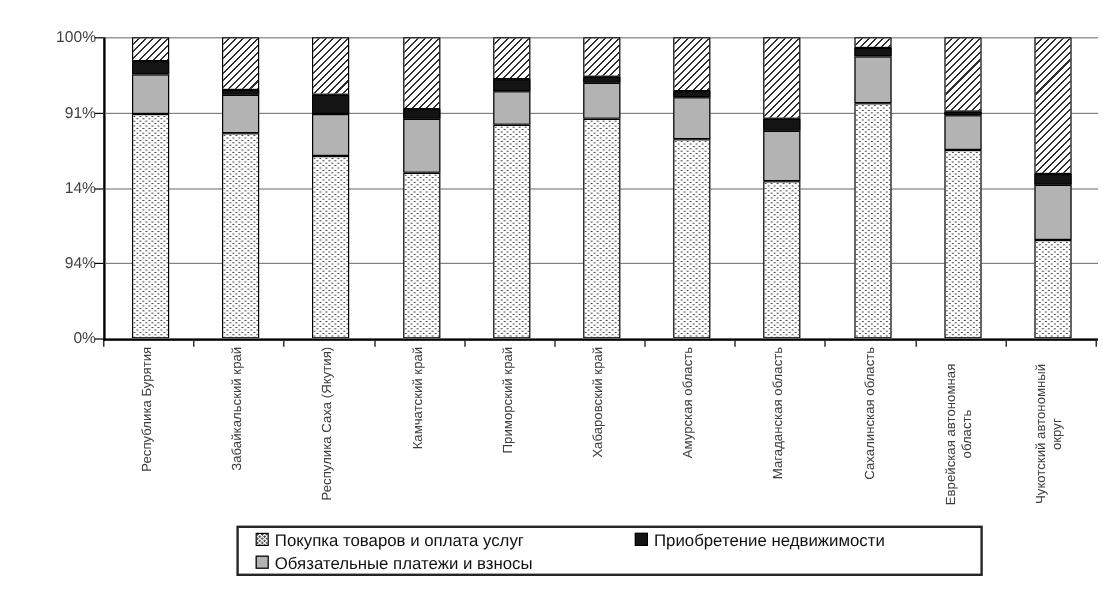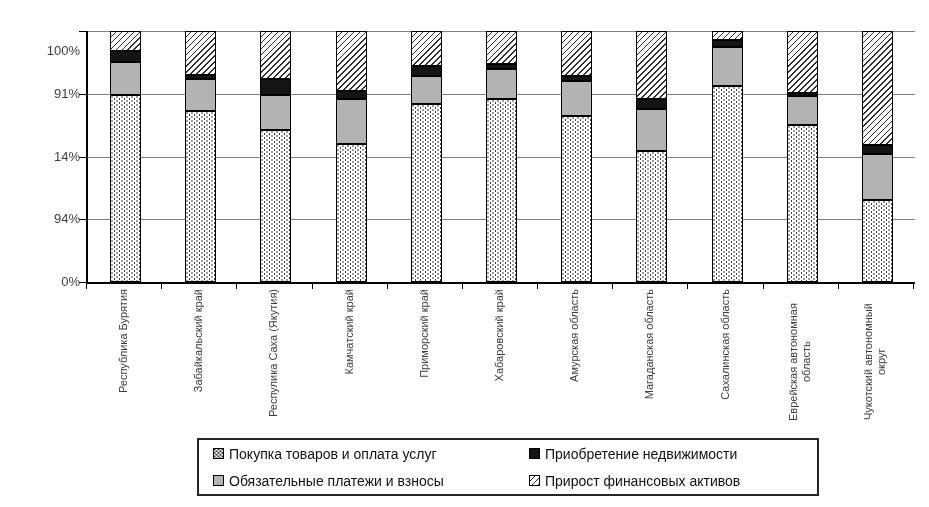--- a/index.html
+++ b/index.html
@@ -40,40 +40,40 @@
   }
   #xlabels{position:absolute;left:86px;top:289px;width:827px;height:146px;}
   .xslot{position:absolute;top:0;height:146px;display:flex;justify-content:center;align-items:flex-start;}
   .xlab{
     writing-mode:vertical-rl;transform:rotate(180deg);
     font-size:11px;line-height:13px;color:#3d3d3d;
     max-height:146px;text-align:center;white-space:normal;
   }
   
   #legend{
-    position:absolute;left:197px;top:438px;width:622px;height:58px;
+    position:absolute;left:197px;top:438px;width:622px;height:42px;
     border:2px solid #262626;background:#fff;
     display:grid;grid-template-columns:316px auto;grid-auto-rows:1fr;
     align-items:center;padding-left:14px;box-sizing:border-box;
   }
   .legend-item{display:flex;align-items:center;gap:5px;}
   .swatch{width:11px;height:11px;box-sizing:border-box;border:1px solid #000;flex:0 0 auto;}
   .swatch.pat-dots{background-size:4px 3.5px;background-position:0.5px 0.5px,2.5px 2.2px;}
   .legend-label{font-size:14px;color:#111;white-space:nowrap;}
 </style>
 </head>
 <body>
 
 <div id="stage">
   <div id="ylabels">
       <div class="ylab" style="top: 274px;">0%</div>
       <div class="ylab" style="top: 211.25px;">94%</div>
       <div class="ylab" style="top: 148.5px;">14%</div>
       <div class="ylab" style="top: 85.75px;">91%</div>
-      <div class="ylab" style="top: 23px; margin-top: 20px;">100%</div>
+      <div class="ylab" style="top: 23px;">100%</div>
     </div>
   <div id="plot">
       <div class="gridline" style="bottom: calc(25% - 1px);"></div>
       <div class="gridline" style="bottom: calc(50% - 1px);"></div>
       <div class="gridline" style="bottom: calc(75% - 1px);"></div>
       <div class="gridline" style="bottom: calc(100% - 1px);"></div>
       <div class="bar" style="left: 22.0909px; height: 100%;">
         <div class="seg pat-dots" title="Республика Бурятия — Покупка товаров и оплата услуг: 74.5%" style="height: 186.995px;"></div>
         <div class="seg pat-gray" title="Республика Бурятия — Обязательные платежи и взносы: 13%" style="height: 32.63px;"></div>
         <div class="seg pat-black" title="Республика Бурятия — Приобретение недвижимости: 4.5%" style="height: 11.295px;"></div>
@@ -180,24 +180,20 @@
         <span class="swatch pat-dots"></span>
         <span class="legend-label">Покупка товаров и оплата услуг</span>
       </div>
       <div class="legend-item">
         <span class="swatch pat-black"></span>
         <span class="legend-label">Приобретение недвижимости</span>
       </div>
       <div class="legend-item">
         <span class="swatch pat-gray"></span>
         <span class="legend-label">Обязательные платежи и взносы</span>
-      </div>
-      <div class="legend-item">
-        <span class="swatch pat-hatch"></span>
-        <span class="legend-label">Прирост финансовых активов</span>
       </div>
     </div>
 <div class="ytick" style="left: 79px; top: 282px;"></div>
     <div class="ytick" style="left: 79px; top: 219.25px;"></div>
     <div class="ytick" style="left: 79px; top: 156.5px;"></div>
     <div class="ytick" style="left: 79px; top: 93.75px;"></div>
     <div class="ytick" style="left: 79px; top: 31px;"></div>
     <div class="xtick" style="left: 86px; top: 284px;"></div>
     <div class="xtick" style="left: 161px; top: 284px;"></div>
     <div class="xtick" style="left: 236px; top: 284px;"></div>

